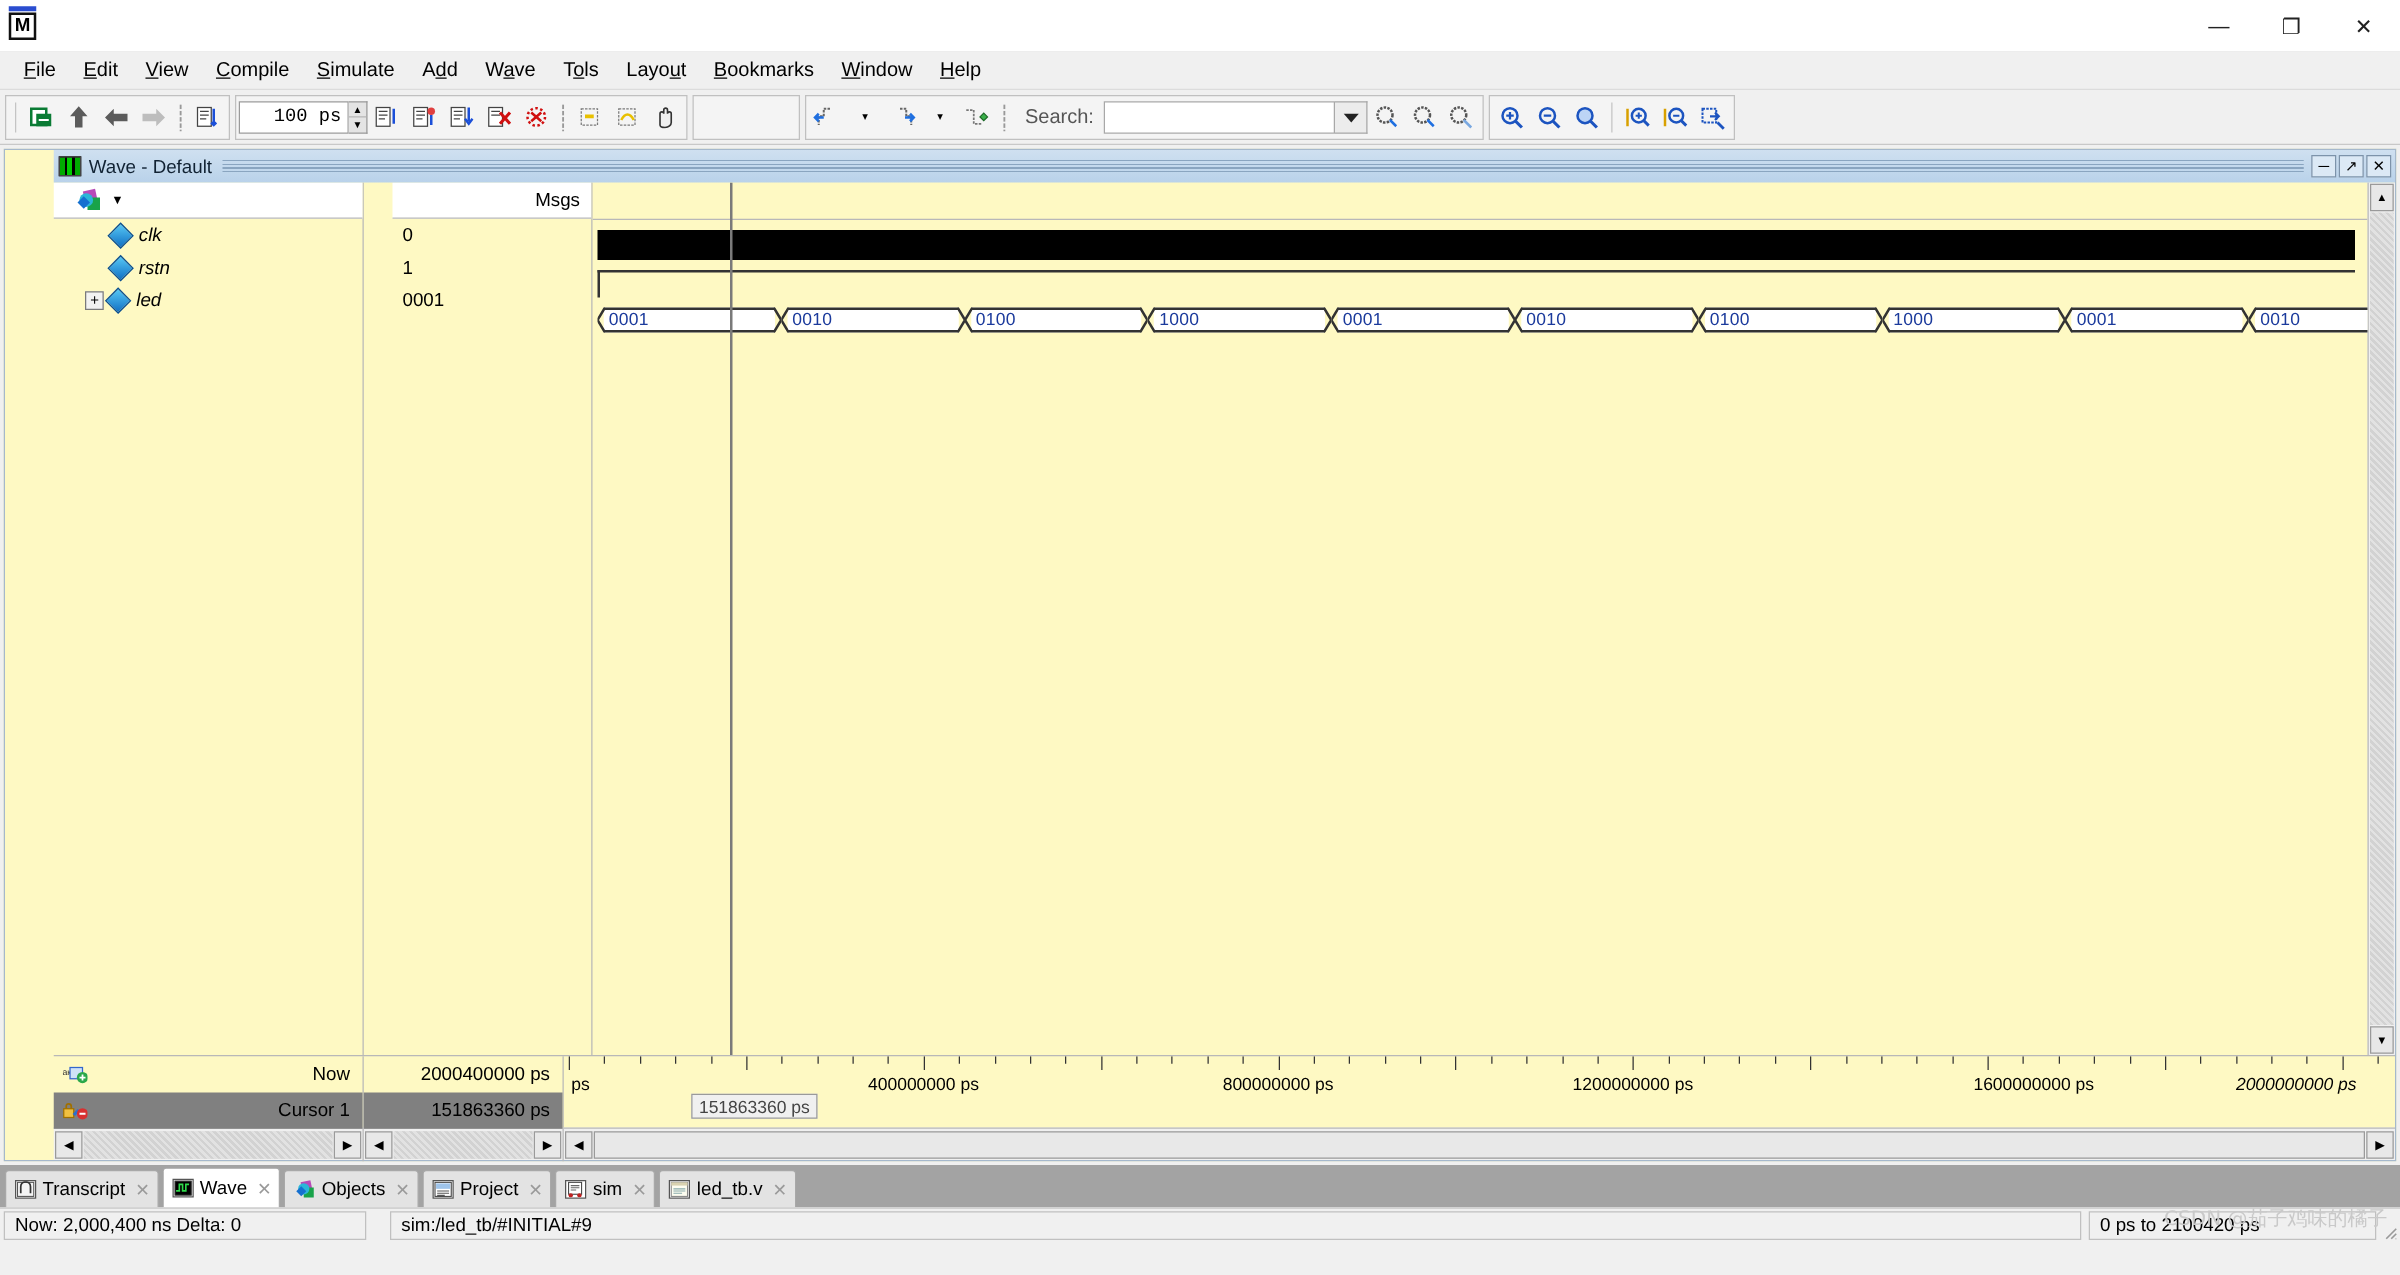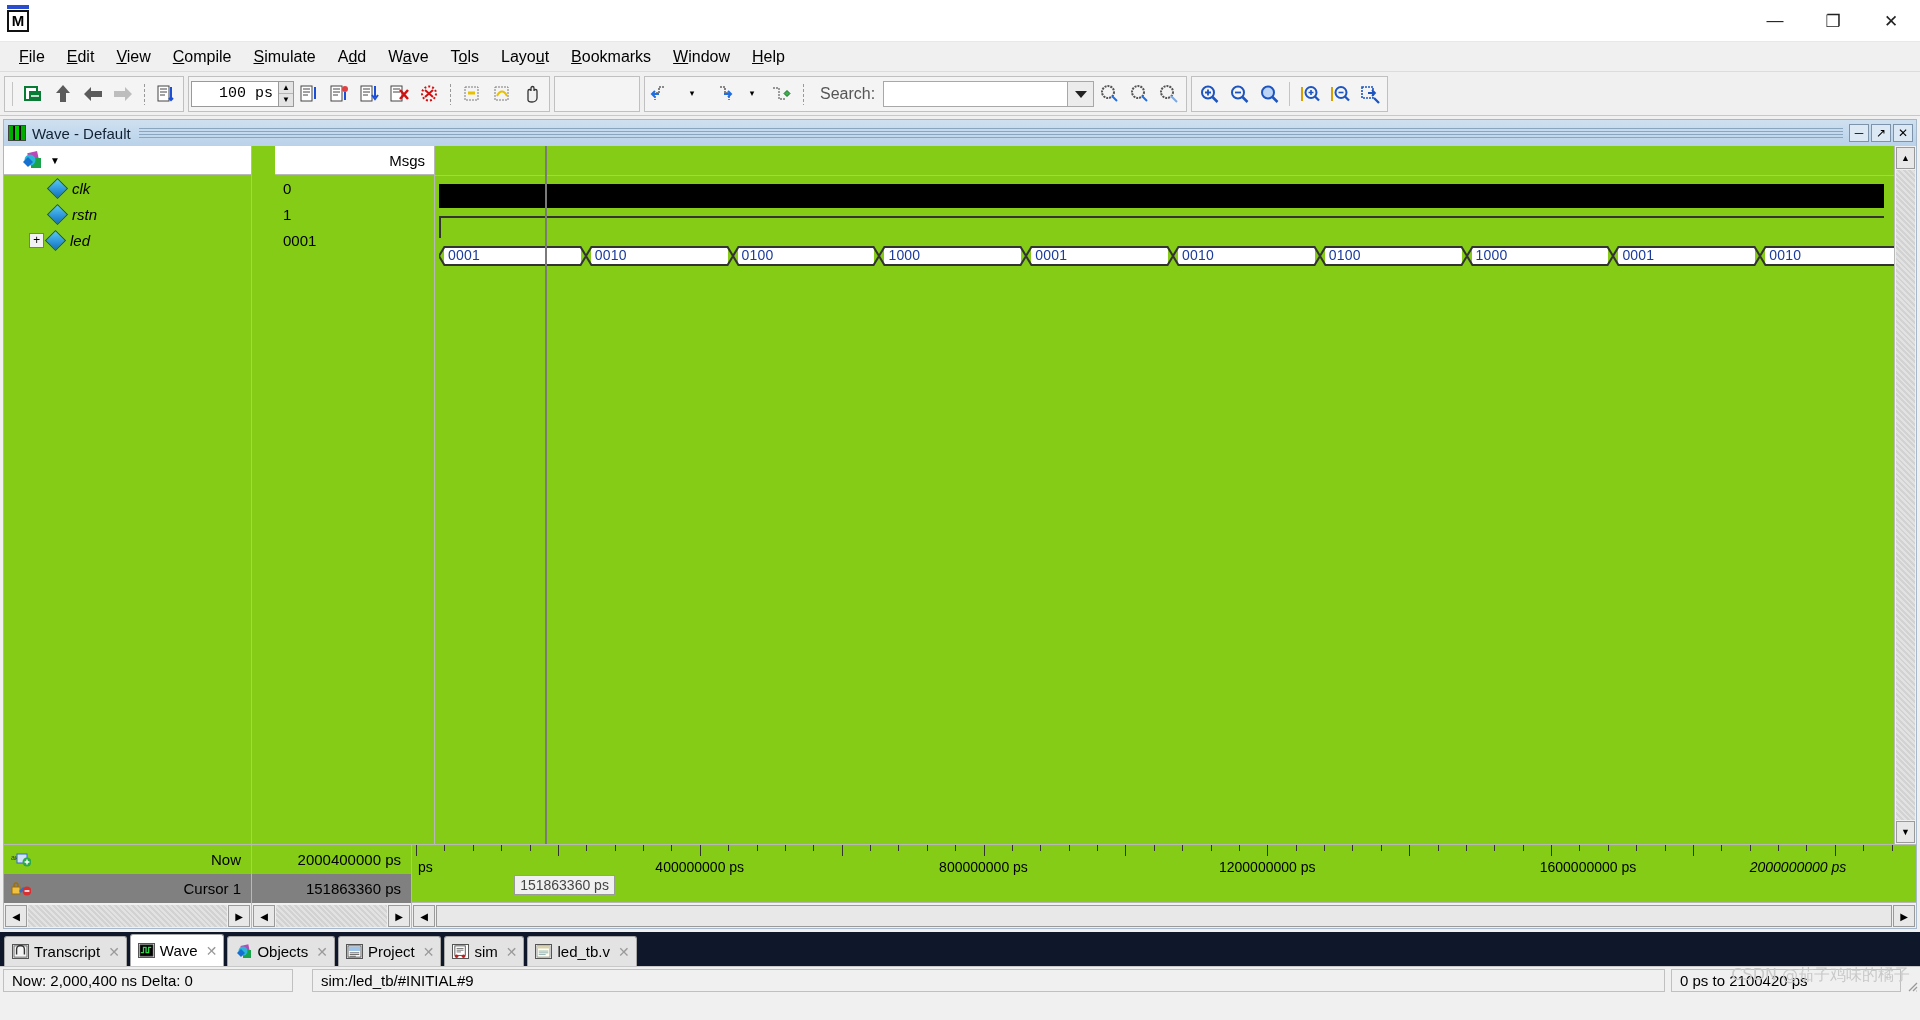--- a/index.html
+++ b/index.html
@@ -70,21 +70,21 @@
   .spin div:last-child{border-bottom:none;}
   .searchlbl { font-size:16px; color:#555; margin:0 8px 0 10px;}
   .searchbox { width:185px; height:26px; border:1px solid #a8a8a8; background:#fff;}
   .searchdrop { width:26px; height:26px; border:1px solid #a8a8a8; border-left:none;
                 background:#ececec; display:flex; align-items:center; justify-content:center;}
 
   
   .ic { font-size:15px; line-height:1; }
 
   
-  #wave-window { margin:3px 3px 0 3px; border:1px solid #a5b8cc; background:#84cc16; }
+  #wave-window { margin:3px 3px 0 3px; border:1px solid #a5b8cc; background:#fef9c3;padding-left:39px; }
   #wave-title {
     height:26px; background:linear-gradient(#cfe0f0,#b9d2ea);
     display:flex; align-items:center; padding-left:4px; position:relative;
   }
   #wave-title .wicon {
     width:18px; height:16px; background:#000; border:1px solid #444; margin-right:6px; flex:none;
     background-image:linear-gradient(90deg,#0a0 0 4px,#000 4px 6px,#0c0 6px 10px,#000 10px 12px,#0a0 12px 16px);
   }
   #wave-title .wtext { font-size:15px; color:#123; white-space:nowrap; margin-right:8px;}
   .grip { flex:1; height:10px;
@@ -161,21 +161,21 @@
   .hsthumb { height:22px; background:#e8e8e8; border:1px solid #9a9a9a;}
 
   
   .vsbtn { height:22px; border:1px solid #9a9a9a; background:#e8e8e8; margin:1px;
      display:flex; align-items:center; justify-content:center; font-size:9px;}
   .vstrack { flex:1; margin:0 1px;
      background-image: repeating-linear-gradient(45deg,#d2d2d2 0 2px,#e2e2e2 2px 4px);}
 
   
   #tabbar { display:flex; align-items:flex-end; height:34px; padding-left:4px;
-            background:#0f172a; margin-top:3px;}
+            background:#a3a3a3; margin-top:3px;}
   .tab {
     height:30px; display:flex; align-items:center; gap:5px; padding:0 6px 0 7px;
     border:1px solid #a8a8a8; border-bottom:none; background:#e3e3e3; margin-right:3px;
     font-size:15px; border-radius:3px 3px 0 0;
   }
   .tab.active { background:#fff; height:32px; }
   .tab .x { color:#9a9a9a; font-size:14px; margin-left:3px;}
   .tabicon { width:17px;height:15px;flex:none;border:1px solid #555;background:#fff;}
 
   

